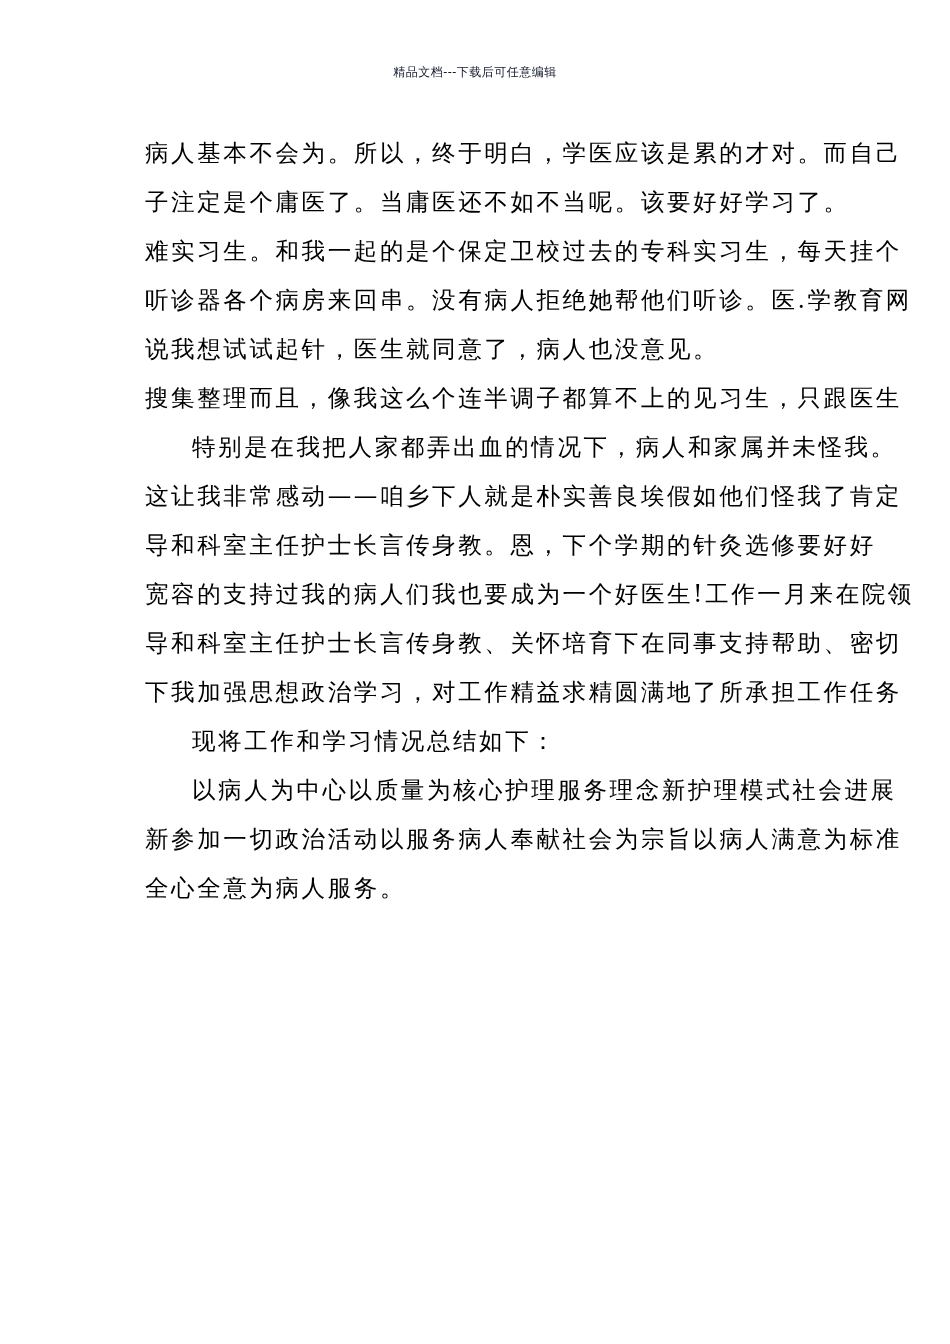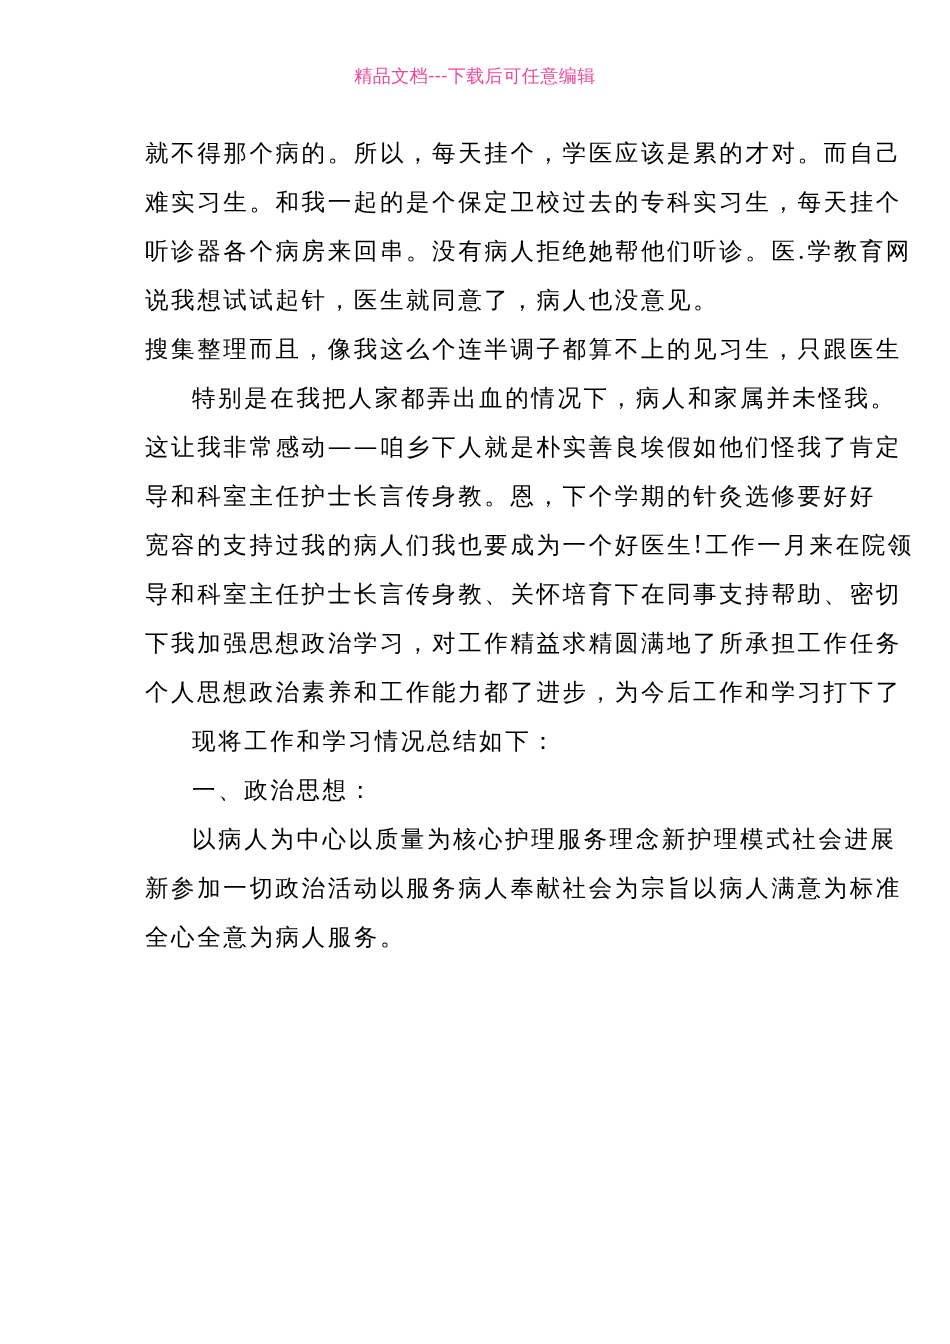--- a/index.html
+++ b/index.html
@@ -14,22 +14,22 @@
       overflow: hidden;
       font-family: "DejaVu Serif", "Liberation Serif", serif;
       color: #000000;
     }
     .header {
       position: absolute;
       top: 64px;
       left: 0;
       width: 950px;
       text-align: center;
-      font-size: 18px;
-      color: #ec4899;
+      font-size: 12px;
+      color: #0f172a;
       letter-spacing: 0.5px;
     }
     .content {
       position: absolute;
       top: 133px;
       left: 145px;
       width: 664px;
     }
     .line {
       height: 49px;
@@ -38,30 +38,29 @@
       white-space: nowrap;
       letter-spacing: 2.6px;
     }
   </style>
 </head>
 <body>
 
 <div class="header">精品文档---下载后可任意编辑</div>
 
 <div class="content">
-  <div class="line">就不得那个病的。所以，每天挂个，学医应该是累的才对。而自己</div>
+  <div class="line">病人基本不会为。所以，终于明白，学医应该是累的才对。而自己</div>
+  <div class="line">子注定是个庸医了。当庸医还不如不当呢。该要好好学习了。</div>
   <div class="line">难实习生。和我一起的是个保定卫校过去的专科实习生，每天挂个</div>
   <div class="line">听诊器各个病房来回串。没有病人拒绝她帮他们听诊。医.学教育网</div>
   <div class="line">说我想试试起针，医生就同意了，病人也没意见。</div>
   <div class="line">搜集整理而且，像我这么个连半调子都算不上的见习生，只跟医生</div>
   <div class="line" style="padding-left:47px">特别是在我把人家都弄出血的情况下，病人和家属并未怪我。</div>
   <div class="line">这让我非常感动——咱乡下人就是朴实善良埃假如他们怪我了肯定</div>
   <div class="line">导和科室主任护士长言传身教。恩，下个学期的针灸选修要好好</div>
   <div class="line">宽容的支持过我的病人们我也要成为一个好医生!工作一月来在院领</div>
   <div class="line">导和科室主任护士长言传身教、关怀培育下在同事支持帮助、密切</div>
   <div class="line">下我加强思想政治学习，对工作精益求精圆满地了所承担工作任务</div>
-  <div class="line">个人思想政治素养和工作能力都了进步，为今后工作和学习打下了</div>
   <div class="line" style="padding-left:47px">现将工作和学习情况总结如下：</div>
-  <div class="line" style="padding-left:47px">一、政治思想：</div>
   <div class="line" style="padding-left:47px">以病人为中心以质量为核心护理服务理念新护理模式社会进展</div>
   <div class="line">新参加一切政治活动以服务病人奉献社会为宗旨以病人满意为标准</div>
   <div class="line">全心全意为病人服务。</div>
 </div>
 
 </body></html>

